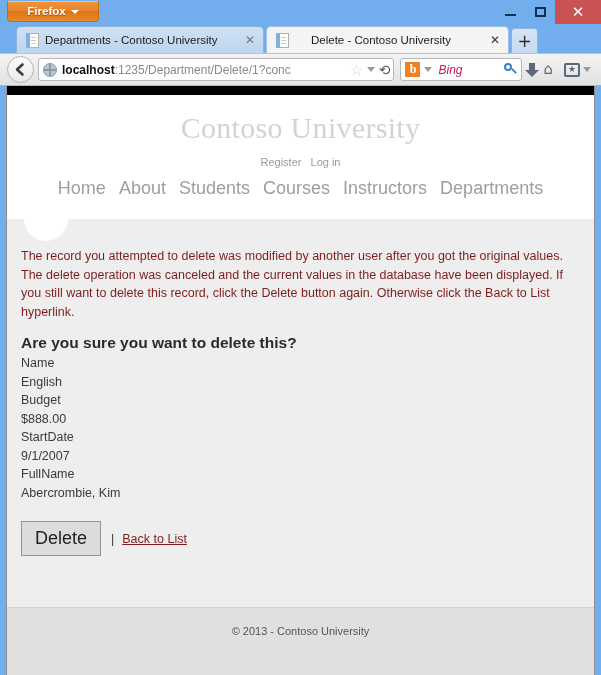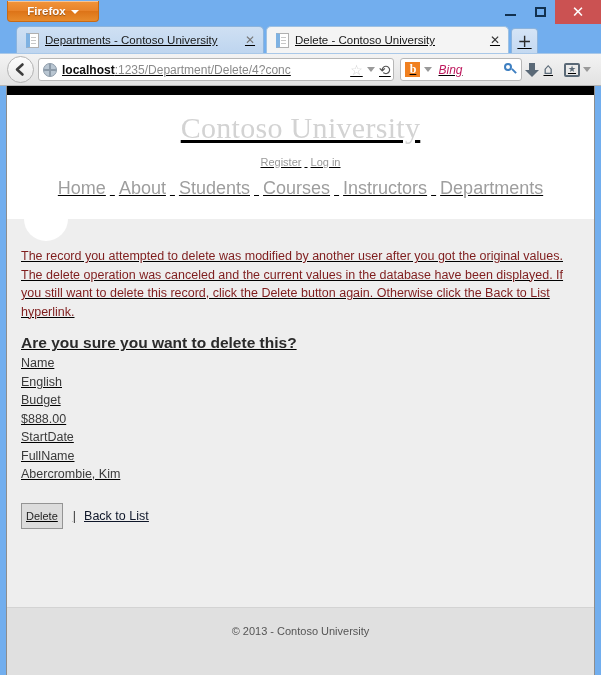--- a/index.html
+++ b/index.html
@@ -14,21 +14,20 @@
     background: #6aaaf0;
   }
 
   
   .window {
     position: relative;
     width: 601px;
     height: 675px;
     background: #72aeee;
     box-sizing: border-box;
-    text-decoration: underline;
   }
 
   
   .titlebar {
     position: relative;
     height: 24px;
     background: #72aeee;
   }
   .ff-button {
     position: absolute;
@@ -123,20 +122,21 @@
     border: 1px solid #8cb4dd;
     border-bottom: none;
     width: 248px;
   }
   .tab.active {
     background: #f4f4f4;
     border: 1px solid #9ec1e2;
     border-bottom: none;
     width: 243px;
     margin-left: 2px;
+    gap: 16px;
   }
   .tab-favicon {
     flex: 0 0 auto;
     width: 13px;
     height: 15px;
     margin-right: 6px;
     background: #ffffff;
     border: 1px solid #b0b0b0;
     border-left: 4px solid #7fb2e2;
     box-sizing: border-box;
@@ -458,35 +458,35 @@
     color: #3a3a3a;
     line-height: 18.5px;
   }
   .actions {
     margin-top: 19px;
     display: flex;
     align-items: center;
   }
   .delete-btn {
     font-family: "Liberation Sans", sans-serif;
-    font-size: 11px;
+    font-size: 18px;
     color: #222;
     background: #dcdcdc;
     border: 1px solid #949494;
-    padding: 6px 4px;
+    padding: 6px 13px;
     cursor: default;
   }
   .sep {
     margin: 0 8px 0 10px;
     font-size: 12.5px;
     color: #3a3a3a;
   }
   .back-link {
     font-size: 12.5px;
-    color: #0f172a;
+    color: #7f1d1d;
     text-decoration: underline;
     cursor: default;
   }
   .page-footer {
     position: absolute;
     left: 0; right: 0;
     bottom: 0;
     height: 84px;
     background: #e0e0e0;
     border-top: 1px solid #d3d3d3;
@@ -537,21 +537,21 @@
 
   <div class="navbar">
     <div class="back-btn">
       <svg width="15" height="15" viewBox="0 0 15 15">
         <path d="M9.5 2.5 L4 7.5 L9.5 12.5" stroke="#3d3d3d" stroke-width="2.6" fill="none" stroke-linecap="round" stroke-linejoin="round"></path>
       </svg>
     </div>
 
     <div class="urlbar">
       <span class="globe-icon"></span>
-      <span class="url-text"><span class="host">localhost</span><span>:1235/Department/Delete/4?conc</span></span>
+      <span class="url-text"><span class="host">localhost</span><span>:1235/Department/Delete/1?conc</span></span>
       <span class="url-icons">
         <span class="star-icon">☆</span>
         <span class="caret-down"></span>
         <span class="reload-icon">⟳</span>
       </span>
     </div>
 
     <div class="searchbox">
       <span class="bing-logo">b</span>
       <span class="caret-down" style="margin-left:4px"></span>
@@ -595,20 +595,21 @@
     <div class="content">
       <div class="alert-danger">The record you attempted to delete was modified by another user after you got the original values. The delete operation was canceled and the current values in the database have been displayed. If you still want to delete this record, click the Delete button again. Otherwise click the Back to List hyperlink.</div>
 
       <h3 class="confirm-heading">Are you sure you want to delete this?</h3>
 
       <div class="field-row">Name</div>
       <div class="field-row">English</div>
       <div class="field-row">Budget</div>
       <div class="field-row">$888.00</div>
       <div class="field-row">StartDate</div>
+      <div class="field-row">9/1/2007</div>
       <div class="field-row">FullName</div>
       <div class="field-row">Abercrombie, Kim</div>
 
       <div class="actions">
         <button class="delete-btn">Delete</button>
         <span class="sep">|</span>
         <a class="back-link">Back to List</a>
       </div>
     </div>
 

